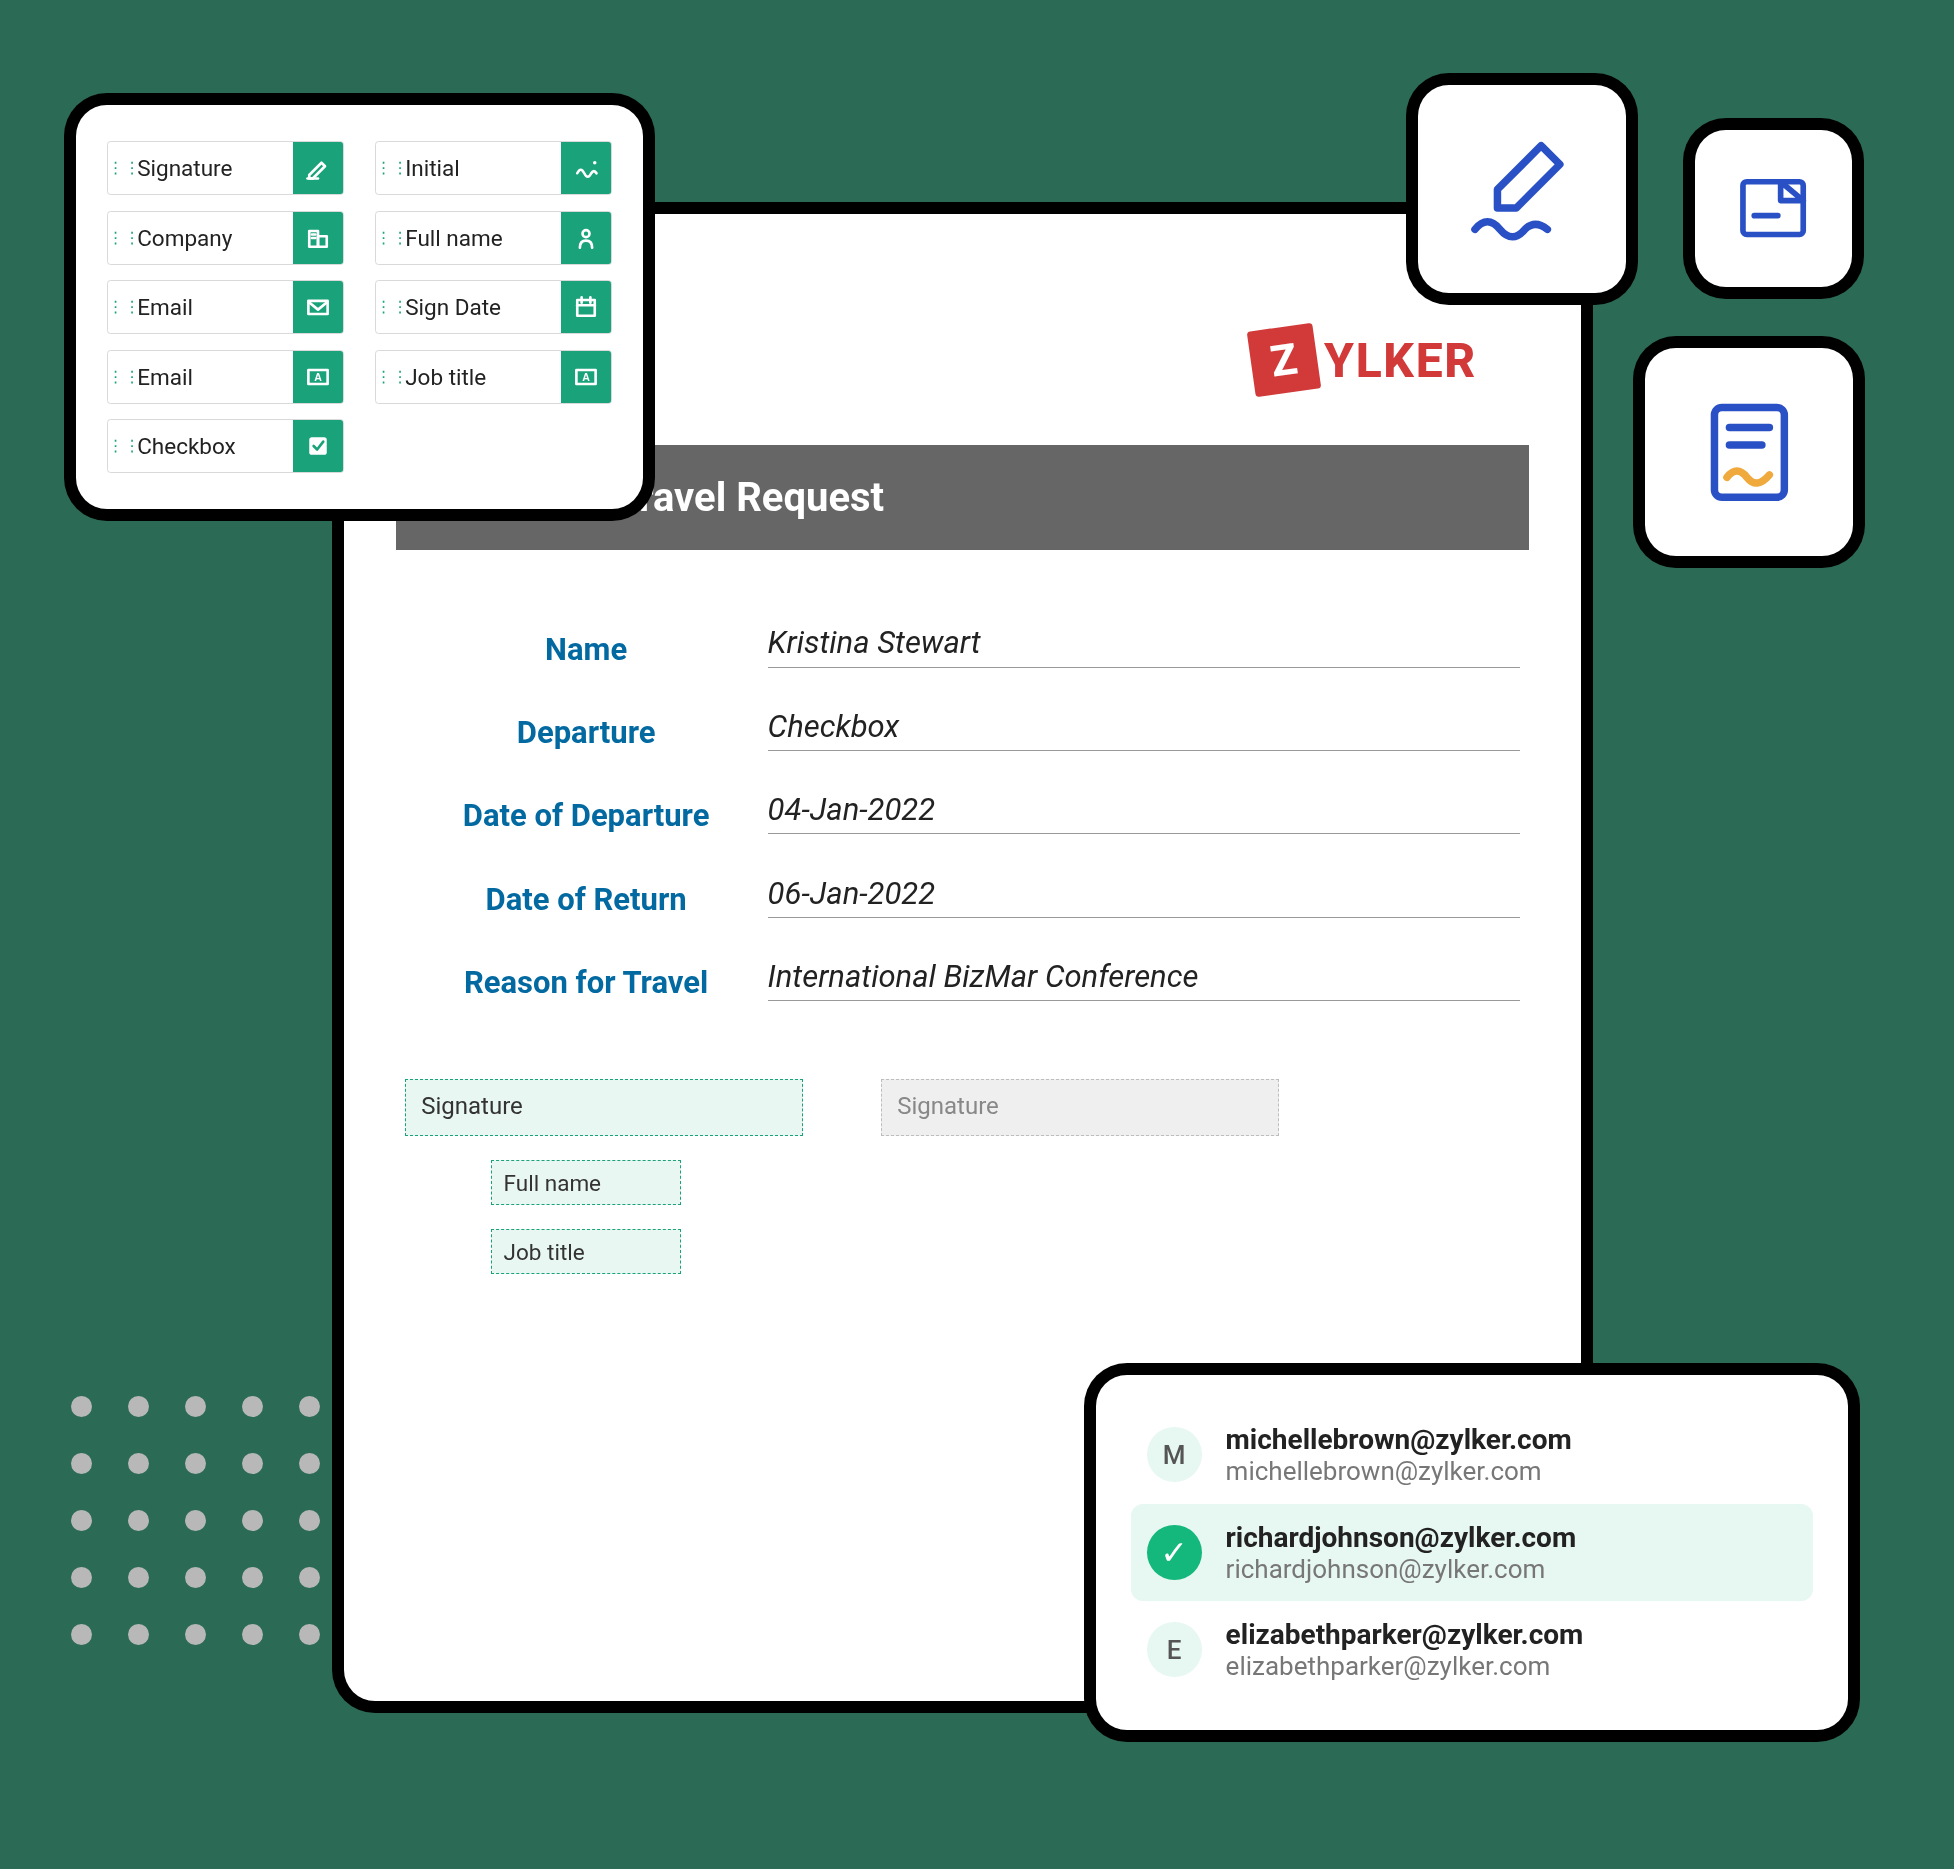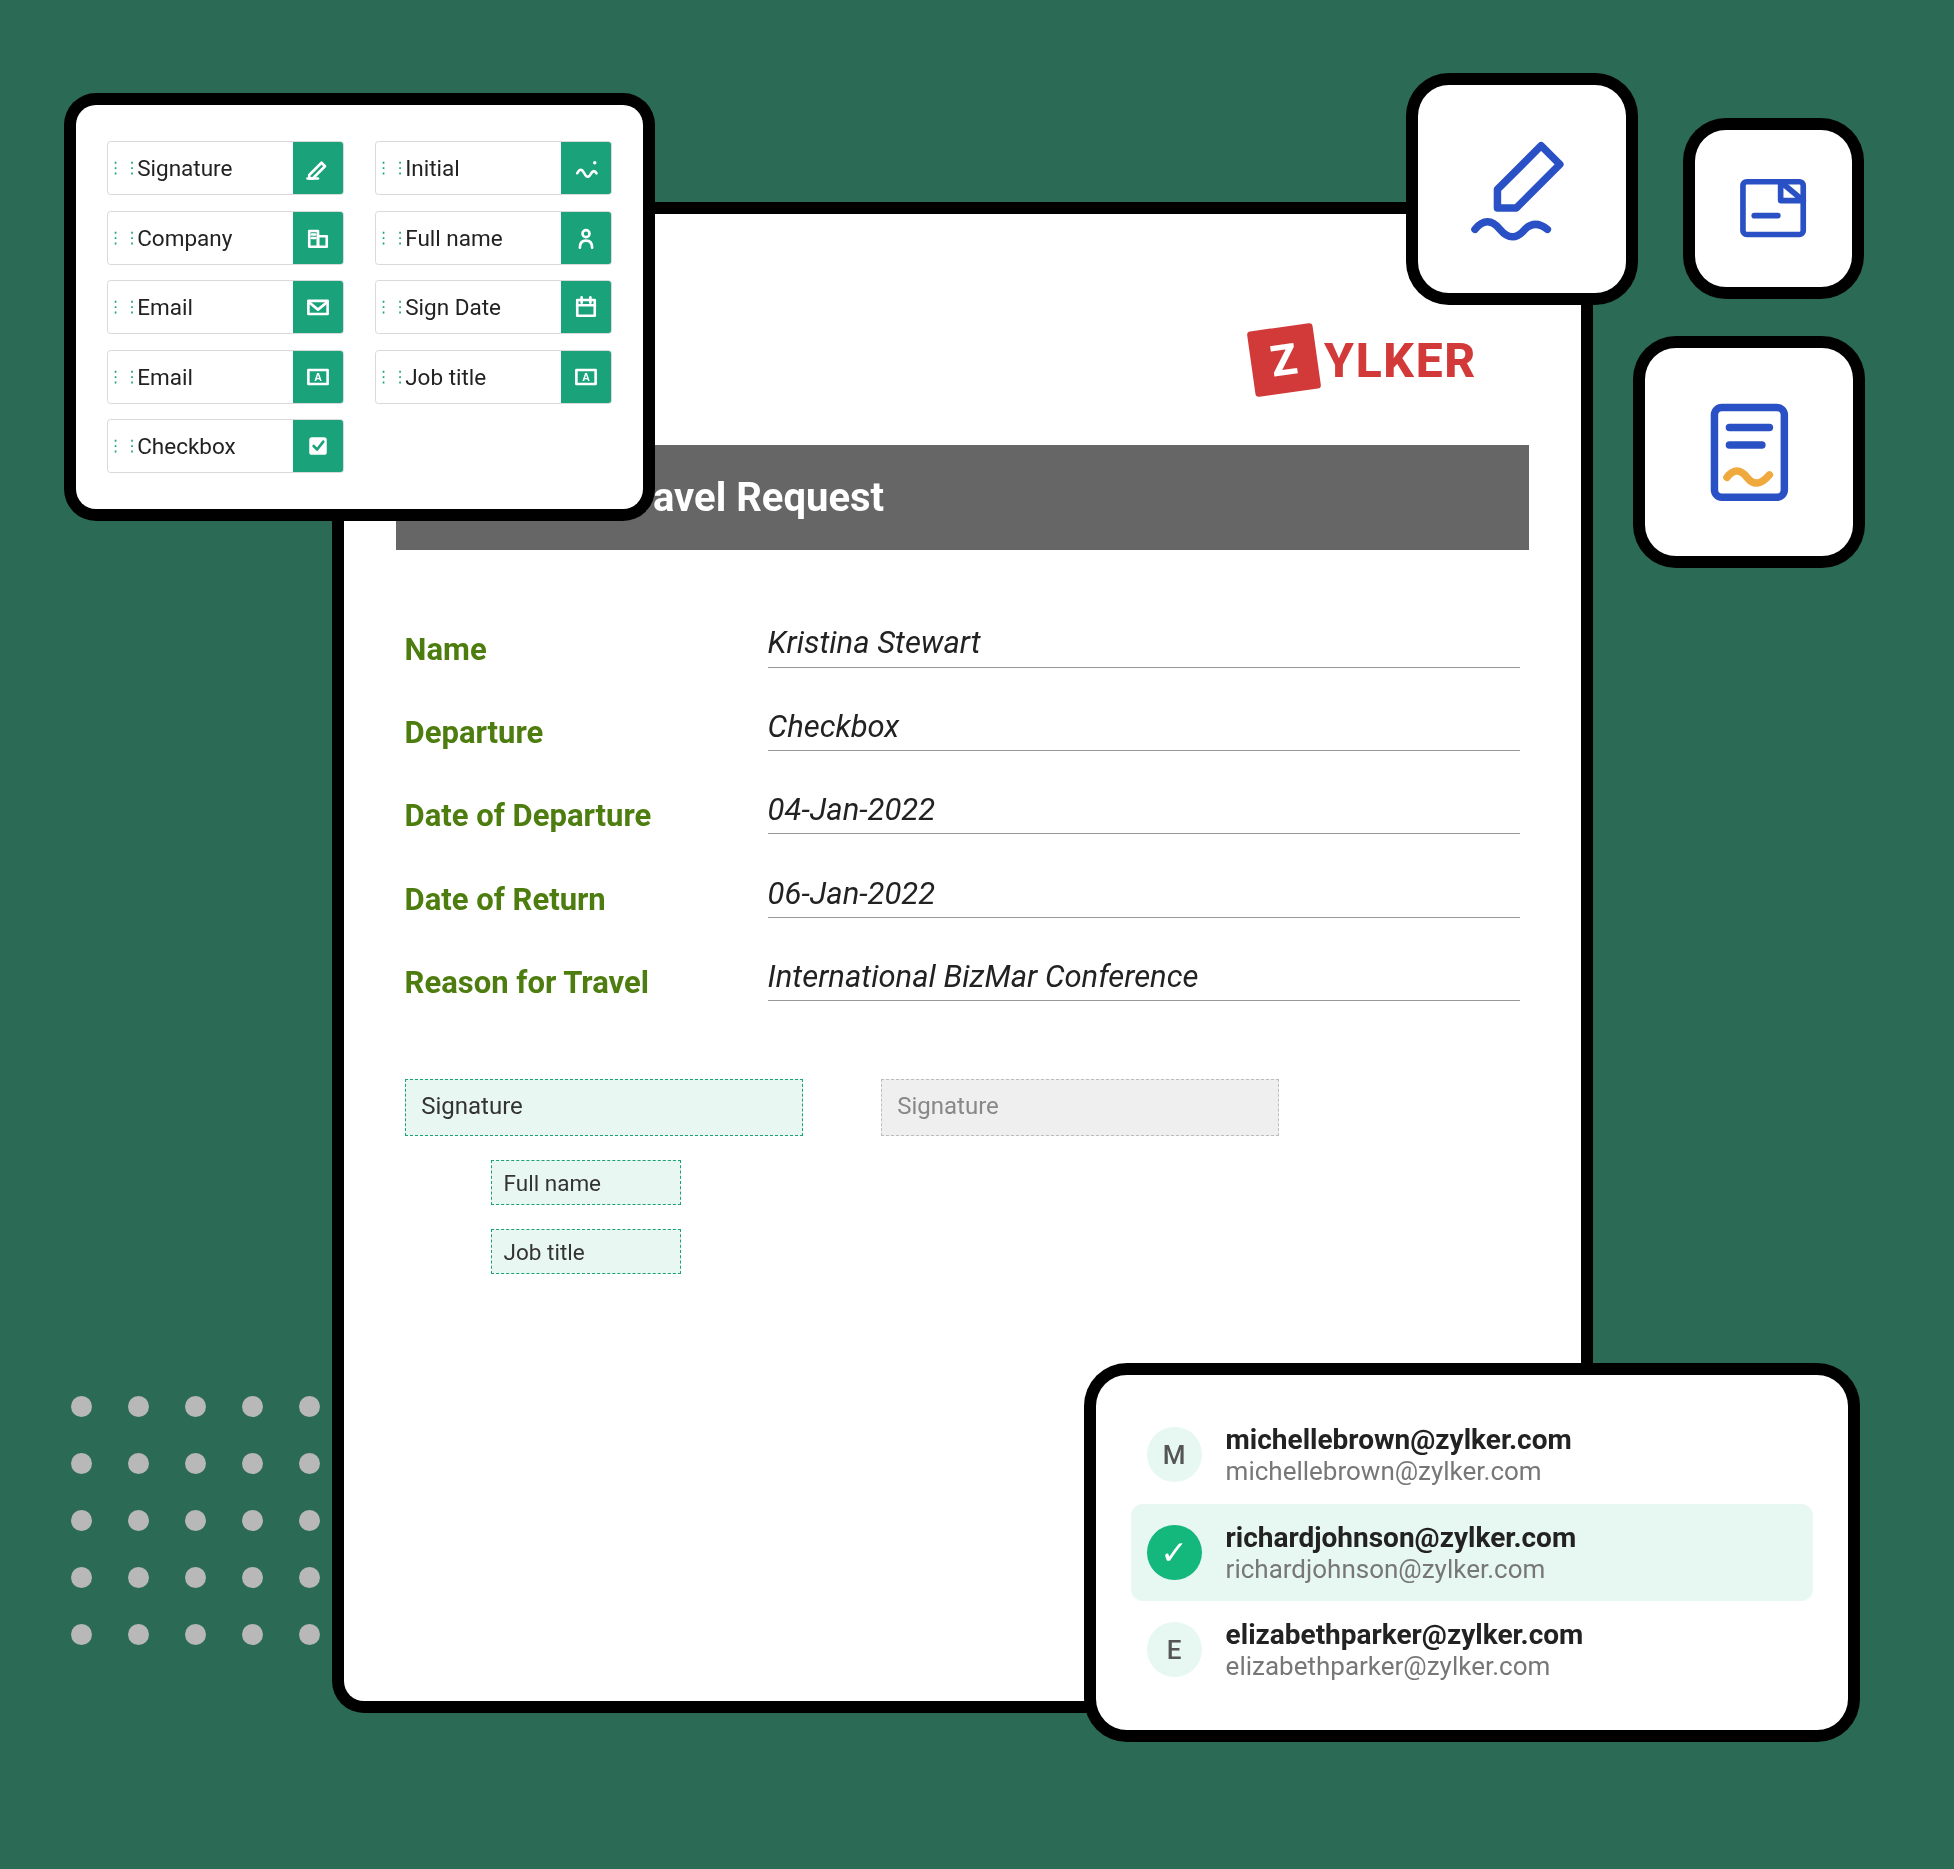--- a/index.html
+++ b/index.html
@@ -7,21 +7,21 @@
     font-family: -apple-system, BlinkMacSystemFont, "Segoe UI", Roboto, Helvetica, Arial, sans-serif;
     background: #2b6b55;
     width: 1954px;
     height: 1869px;
     position: relative;
     overflow: hidden;
   }
 
   .card {
     background: #fff;
-    border-radius: 20px;
+    border-radius: 31px;
     position: absolute;
     box-shadow: 0 0 0 12px #000;
   }
 
   
   .palette {
     top: 105px;
     left: 76px;
     width: 567px;
     padding: 36px 31px;
@@ -135,21 +135,22 @@
   .form-row {
     display: flex;
     align-items: flex-end;
     margin-bottom: 35px;
     padding: 0 8.6px;
   }
   .form-label {
     width: 363px;
     font-size: 31px;
     font-weight: 700;
-    color: #4d7c0f;
+    color: #0369a1;
+    text-align: center;
   }
   .form-value {
     flex: 1;
     font-size: 31px;
     color: #222;
     border-bottom: 1.7px solid #999;
     padding: 5.2px 0;
     font-style: italic;
   }
 

